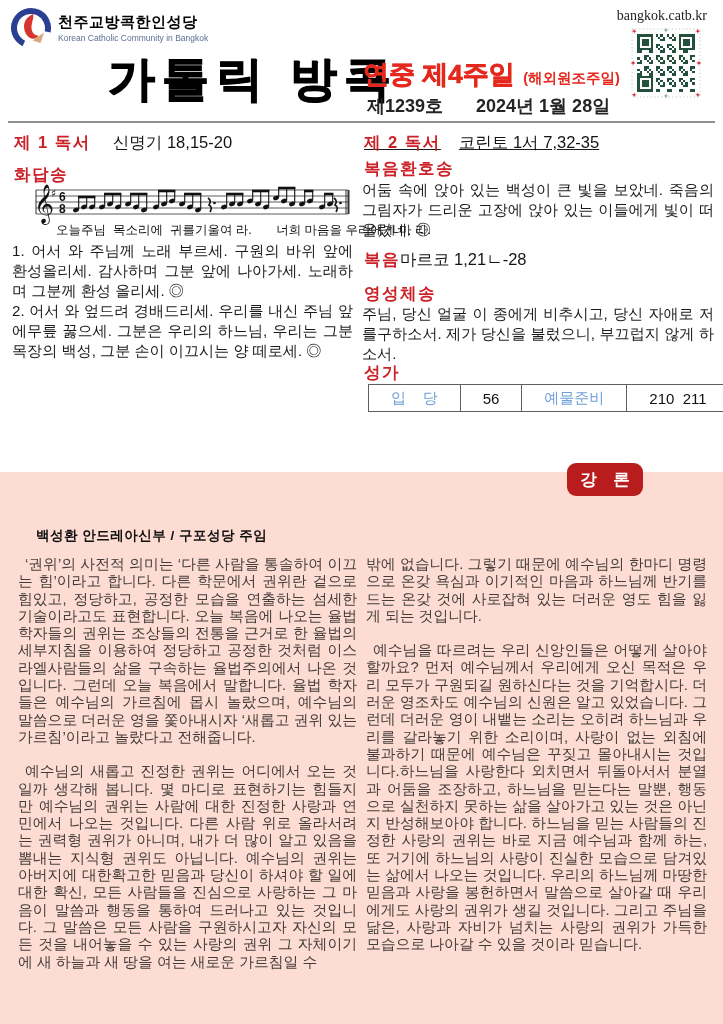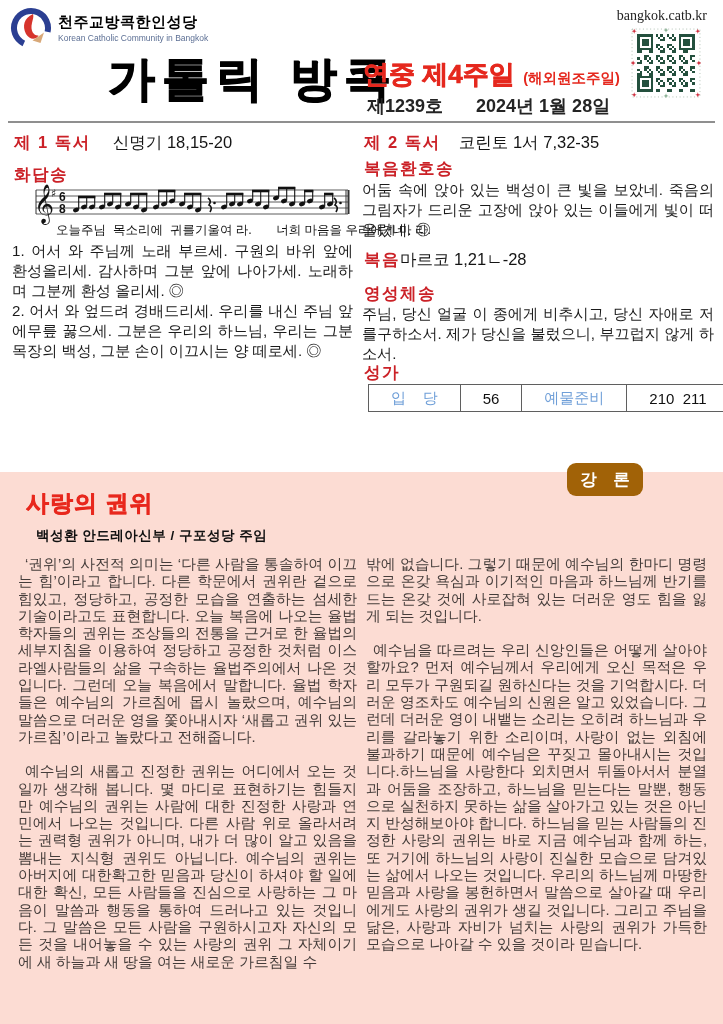--- a/index.html
+++ b/index.html
@@ -36,21 +36,21 @@
   table.hymns{border-collapse:collapse;}
   table.hymns td{border:1.2px solid #5f5f5f;height:26px;text-align:center;
           font-size:15px;white-space:pre;padding:0 22px;margin-top:9px;}
   td.hlabel{color:#6f9fd8;width:58px;}
   td.hval{color:#101010;}
   td.w-big{width:96px;}
   td.w-mid{width:84px;}
 
   
   .sermon-bg{left:0;top:472px;width:723px;height:552px;background:#fcdcd3;}
-  .badge{left:567px;top:463px;width:76px;height:33px;background:#a16207;border-radius:9px;
+  .badge{left:567px;top:463px;width:76px;height:33px;background:#b91c1c;border-radius:9px;
          display:flex;align-items:center;justify-content:center;color:#fff;
          font-size:16.5px;font-weight:bold;letter-spacing:6px;text-indent:6px;}
   .sermon-title{left:26px;top:488px;font-size:23px;font-weight:bold;color:#e8281d;
          -webkit-text-stroke:0.6px #e8281d;letter-spacing:1px;}
   .sermon-author{left:36px;top:527px;font-size:13.5px;font-weight:bold;color:#101010;letter-spacing:0.5px;}
   .stxt p{margin:0;font-size:14.8px;line-height:17.3px;text-align:justify;
           word-break:break-all;color:#443c3a;}
   .stxt p + p{margin-top:17px;}
   .ind{text-indent:7px;}
 </style>
@@ -444,21 +444,21 @@
       </svg>
   </div>
 
   <div class="abs lyrics" style="left:56px;top:222px;">오늘주님  목소리에  귀를기울여 라.       너희 마음을 우리에게 마 라.</div>
 
   <div class="abs btxt" style="left:12px;top:241px;width:341px;">
     <p>1. 어서 와 주님께 노래 부르세. 구원의 바위 앞에 환성올리세. 감사하며 그분 앞에 나아가세. 노래하며 그분께 환성 올리세. ◎</p>
     <p>2. 어서 와 엎드려 경배드리세. 우리를 내신 주님 앞에무릎 꿇으세. 그분은 우리의 하느님, 우리는 그분 목장의 백성, 그분 손이 이끄시는 양 떼로세. ◎</p>
   </div>
 
-  <div class="abs row" style="left:364px;top:132px;gap:18px;">
+  <div class="abs row" style="left:364px;top:132px;gap:18px;text-decoration:underline;">
     <span class="sec-label">제 2 독서</span>
     <span class="sec-ref">코린토 1서 7,32-35</span>
   </div>
 
   <div class="abs sec-label" style="left:364px;top:158px;">복음환호송</div>
 
   <div class="abs btxt" style="left:362px;top:180px;width:352px;">
     <p>어둠 속에 앉아 있는 백성이 큰 빛을 보았네. 죽음의그림자가 드리운 고장에 앉아 있는 이들에게 빛이 떠올랐네. ◎</p>
   </div>
 
@@ -483,21 +483,20 @@
       <td class="hlabel">예물준비</td>
       <td class="hval w-big">210  211</td>
     </tr>
   </tbody>
     </table>
 
   <div class="abs sermon-bg"></div>
 
   <div class="abs badge">강 론</div>
 
-  <div class="abs sermon-title">사랑의 권위</div>
 
   <div class="abs sermon-author">백성환 안드레아신부 / 구포성당 주임</div>
 
   <div class="abs stxt" style="left:18px;top:556px;width:339px;">
     <p class="ind">‘권위’의 사전적 의미는 ‘다른 사람을 통솔하여 이끄는 힘’이라고 합니다. 다른 학문에서 권위란 겉으로 힘있고, 정당하고, 공정한 모습을 연출하는 섬세한 기술이라고도 표현합니다. 오늘 복음에 나오는 율법 학자들의 권위는 조상들의 전통을 근거로 한 율법의 세부지침을 이용하여 정당하고 공정한 것처럼 이스라엘사람들의 삶을 구속하는 율법주의에서 나온 것입니다. 그런데 오늘 복음에서 말합니다. 율법 학자들은 예수님의 가르침에 몹시 놀랐으며, 예수님의 말씀으로 더러운 영을 쫓아내시자 ‘새롭고 권위 있는 가르침’이라고 놀랐다고 전해줍니다.</p>
     <p class="ind">예수님의 새롭고 진정한 권위는 어디에서 오는 것일까 생각해 봅니다. 몇 마디로 표현하기는 힘들지만 예수님의 권위는 사람에 대한 진정한 사랑과 연민에서 나오는 것입니다. 다른 사람 위로 올라서려는 권력형 권위가 아니며, 내가 더 많이 알고 있음을 뽐내는 지식형 권위도 아닙니다. 예수님의 권위는 아버지에 대한확고한 믿음과 당신이 하셔야 할 일에 대한 확신, 모든 사람들을 진심으로 사랑하는 그 마음이 말씀과 행동을 통하여 드러나고 있는 것입니다. 그 말씀은 모든 사람을 구원하시고자 자신의 모든 것을 내어놓을 수 있는 사랑의 권위 그 자체이기에 새 하늘과 새 땅을 여는 새로운 가르침일 수</p>
   </div>
 
   <div class="abs stxt" style="left:366px;top:556px;width:341px;">
     <p>밖에 없습니다. 그렇기 때문에 예수님의 한마디 명령으로 온갖 욕심과 이기적인 마음과 하느님께 반기를 드는 온갖 것에 사로잡혀 있는 더러운 영도 힘을 잃게 되는 것입니다.</p>

